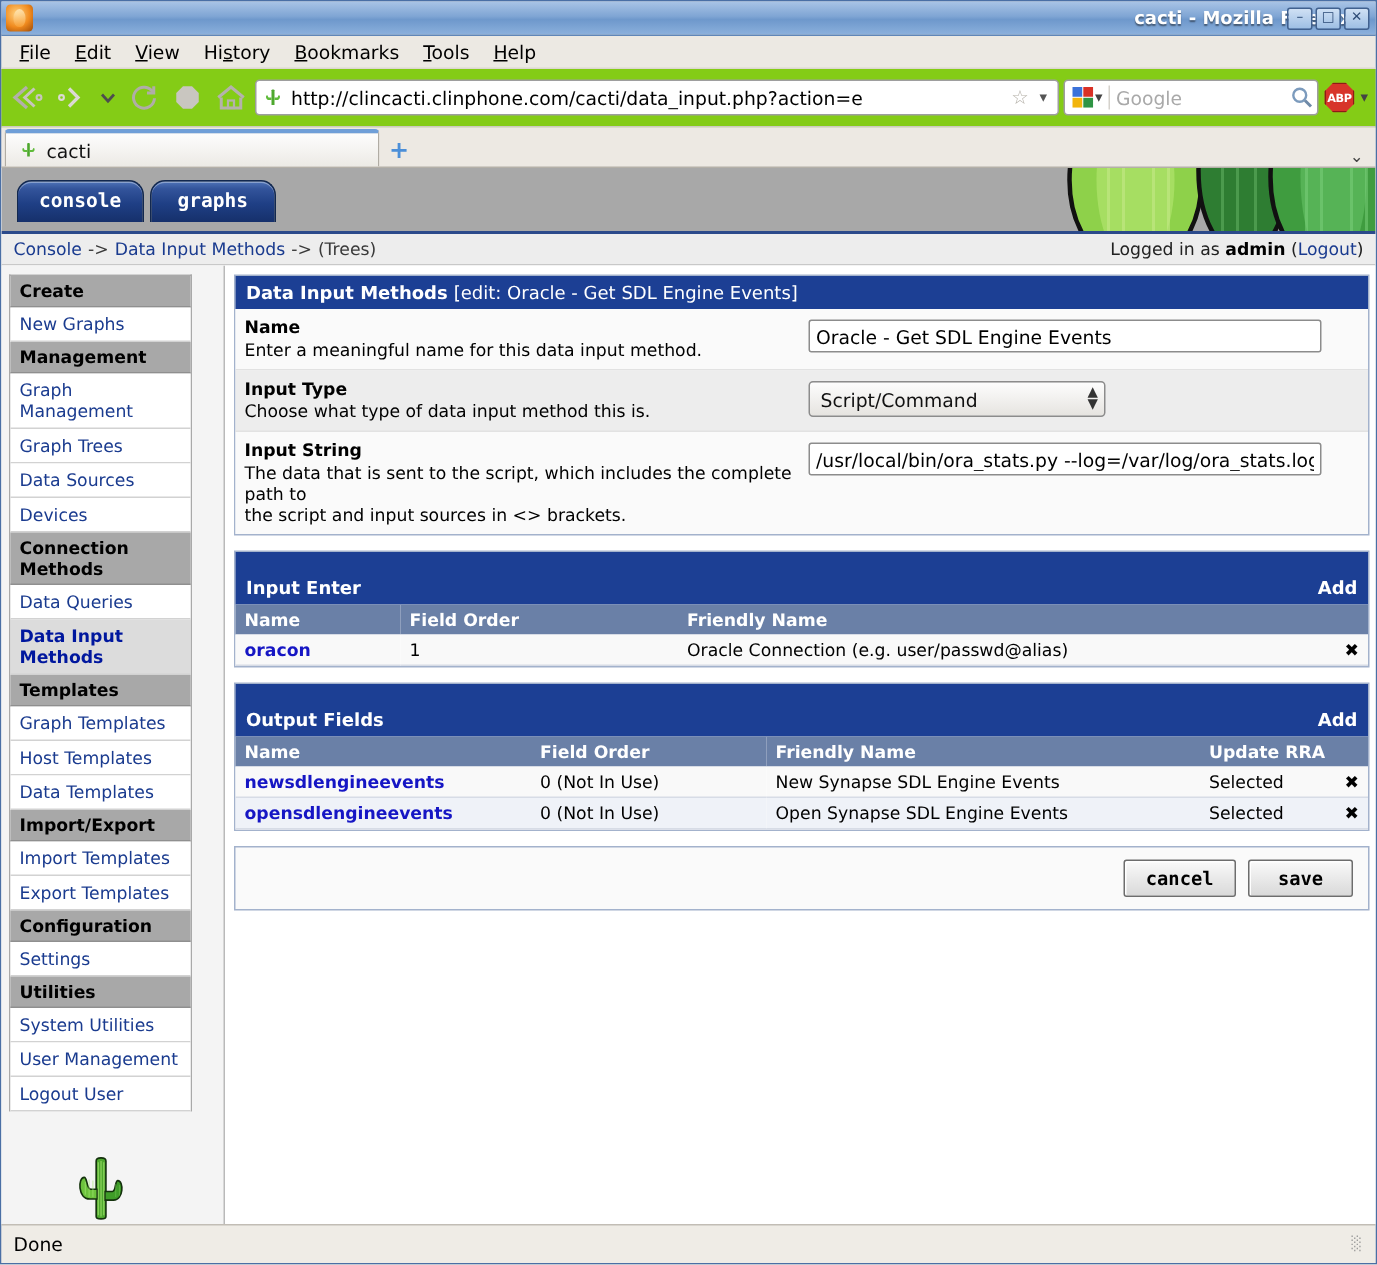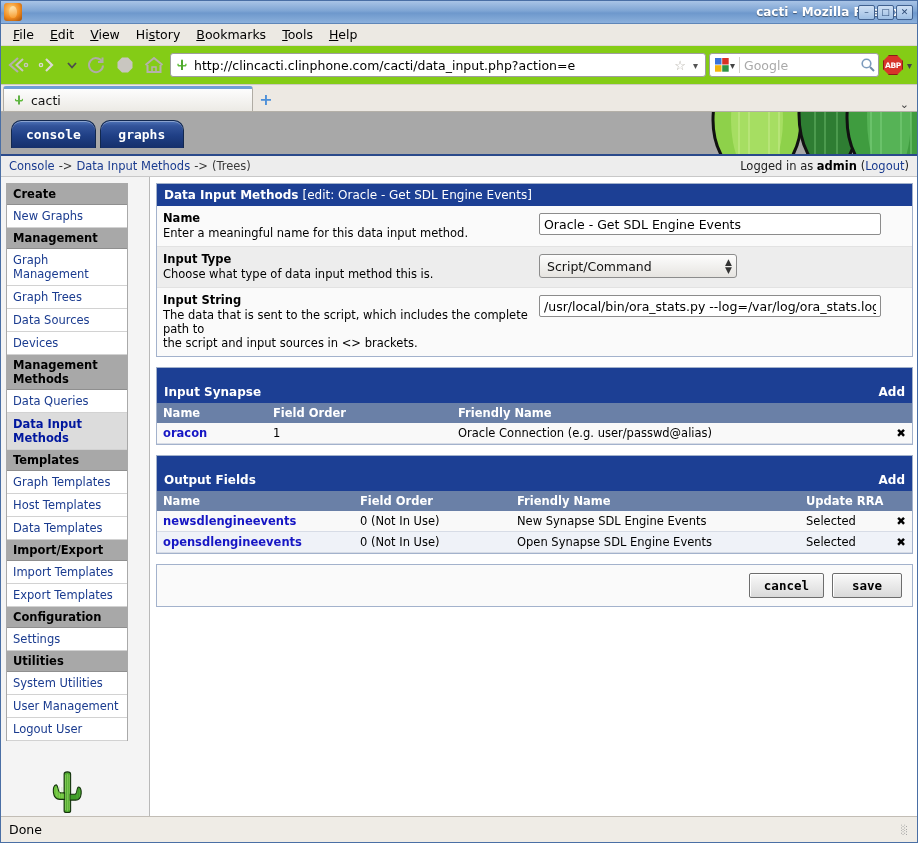--- a/index.html
+++ b/index.html
@@ -445,21 +445,21 @@
         <div class="nav-box">
           <div class="nav-head">Create</div>
           <a class="nav-link" href="#">New Graphs</a>
 
           <div class="nav-head">Management</div>
           <a class="nav-link" href="#">Graph Management</a>
           <a class="nav-link" href="#">Graph Trees</a>
           <a class="nav-link" href="#">Data Sources</a>
           <a class="nav-link" href="#">Devices</a>
 
-          <div class="nav-head">Management Methods</div>
+          <div class="nav-head">Connection Methods</div>
           <a class="nav-link" href="#">Data Queries</a>
           <a class="nav-link current" href="#">Data Input Methods</a>
 
           <div class="nav-head">Templates</div>
           <a class="nav-link" href="#">Graph Templates</a>
           <a class="nav-link" href="#">Host Templates</a>
           <a class="nav-link" href="#">Data Templates</a>
 
           <div class="nav-head">Import/Export</div>
           <a class="nav-link" href="#">Import Templates</a>
@@ -533,21 +533,21 @@
               <span class="desc">the script and input sources in &lt;&gt; brackets.</span>
             </div>
             <div class="fr-ctl">
               <input class="txt" type="text" value="/usr/local/bin/ora_stats.py --log=/var/log/ora_stats.log" style="">
             </div>
           </div>
         </div>
 
         <div class="panel">
           <div class="panel-title">
-            <span class="t-strong">Input Synapse</span>
+            <span class="t-strong">Input Enter</span>
             <a href="#" class="t-add">Add</a>
           </div>
           <table class="grid">
             <thead>
               <tr>
                 <th style="width:110px">Name</th>
                 <th style="width:185px">Field Order</th>
                 <th>Friendly Name</th>
                 <th style="width:22px"></th>
               </tr>

